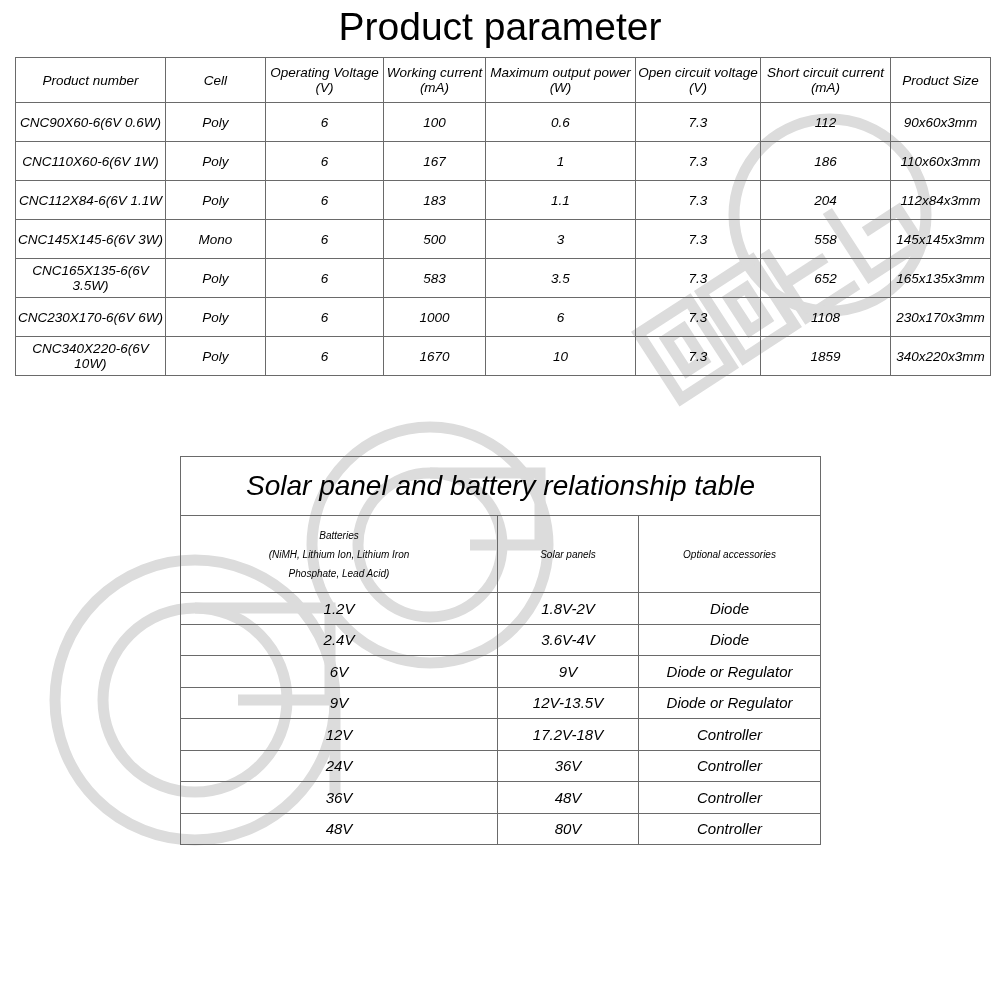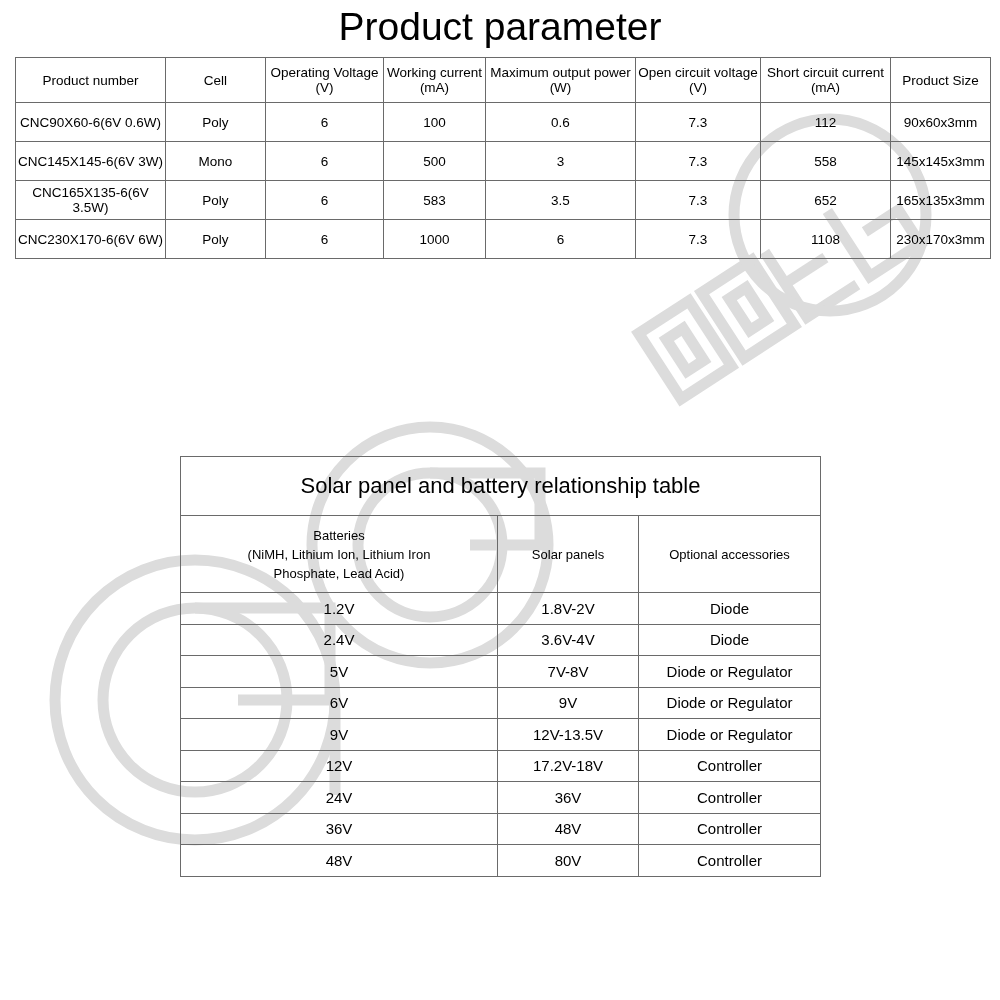--- a/index.html
+++ b/index.html
@@ -47,20 +47,21 @@
     letter-spacing: 0px;
     line-height: 50px;
     white-space: nowrap;
   }
 
   
   table.doc-table {
     border-collapse: collapse;
     table-layout: fixed;
     background: transparent;
+    font-style: italic;
   }
   table.doc-table td,
   table.doc-table th {
     border: 1px solid #6a6a6a;
     text-align: center;
     vertical-align: middle;
     font-weight: 400;
     background: transparent;
     padding: 0 2px;
   }
@@ -100,26 +101,26 @@
     position: absolute;
     left: 180px;
     top: 456px;
     width: 640px;
   }
   #relationship-table td {
     font-size: 15px;
   }
   #relationship-table .tbl2-title {
     height: 58px;
-    font-size: 22px;
+    font-size: 28px;
     line-height: 26px;
   }
   #relationship-table .tbl2-head {
     height: 76px;
-    font-size: 13px;
+    font-size: 10px;
     line-height: 19px;
   }
   #relationship-table tbody td {
     height: 30.5px;
     margin-left: 36px;
   }
   .c-bat { width: 317px; }
   .c-sol { width: 141px; }
   .c-acc { width: 182px; }
 </style>
@@ -207,20 +208,40 @@
           <td>CNC90X60-6(6V 0.6W)</td>
           <td>Poly</td>
           <td>6</td>
           <td>100</td>
           <td>0.6</td>
           <td>7.3</td>
           <td>112</td>
           <td>90x60x3mm</td>
         </tr>
         <tr>
+          <td>CNC110X60-6(6V 1W)</td>
+          <td>Poly</td>
+          <td>6</td>
+          <td>167</td>
+          <td>1</td>
+          <td>7.3</td>
+          <td>186</td>
+          <td>110x60x3mm</td>
+        </tr>
+        <tr>
+          <td>CNC112X84-6(6V 1.1W</td>
+          <td>Poly</td>
+          <td>6</td>
+          <td>183</td>
+          <td>1.1</td>
+          <td>7.3</td>
+          <td>204</td>
+          <td>112x84x3mm</td>
+        </tr>
+        <tr>
           <td>CNC145X145-6(6V 3W)</td>
           <td>Mono</td>
           <td>6</td>
           <td>500</td>
           <td>3</td>
           <td>7.3</td>
           <td>558</td>
           <td>145x145x3mm</td>
         </tr>
         <tr>
@@ -235,20 +256,30 @@
         </tr>
         <tr>
           <td>CNC230X170-6(6V 6W)</td>
           <td>Poly</td>
           <td>6</td>
           <td>1000</td>
           <td>6</td>
           <td>7.3</td>
           <td>1108</td>
           <td>230x170x3mm</td>
+        </tr>
+        <tr>
+          <td>CNC340X220-6(6V 10W)</td>
+          <td>Poly</td>
+          <td>6</td>
+          <td>1670</td>
+          <td>10</td>
+          <td>7.3</td>
+          <td>1859</td>
+          <td>340x220x3mm</td>
         </tr>
       </tbody>
   </table>
 
   <table id="relationship-table" class="doc-table">
     <colgroup>
       <col class="c-bat">
         <col class="c-sol">
         <col class="c-acc">
     </colgroup>
@@ -271,25 +302,20 @@
           <td>1.2V</td>
           <td>1.8V-2V</td>
           <td>Diode</td>
         </tr>
         <tr>
           <td>2.4V</td>
           <td>3.6V-4V</td>
           <td>Diode</td>
         </tr>
         <tr>
-          <td>5V</td>
-          <td>7V-8V</td>
-          <td>Diode or Regulator</td>
-        </tr>
-        <tr>
           <td>6V</td>
           <td>9V</td>
           <td>Diode or Regulator</td>
         </tr>
         <tr>
           <td>9V</td>
           <td>12V-13.5V</td>
           <td>Diode or Regulator</td>
         </tr>
         <tr>

